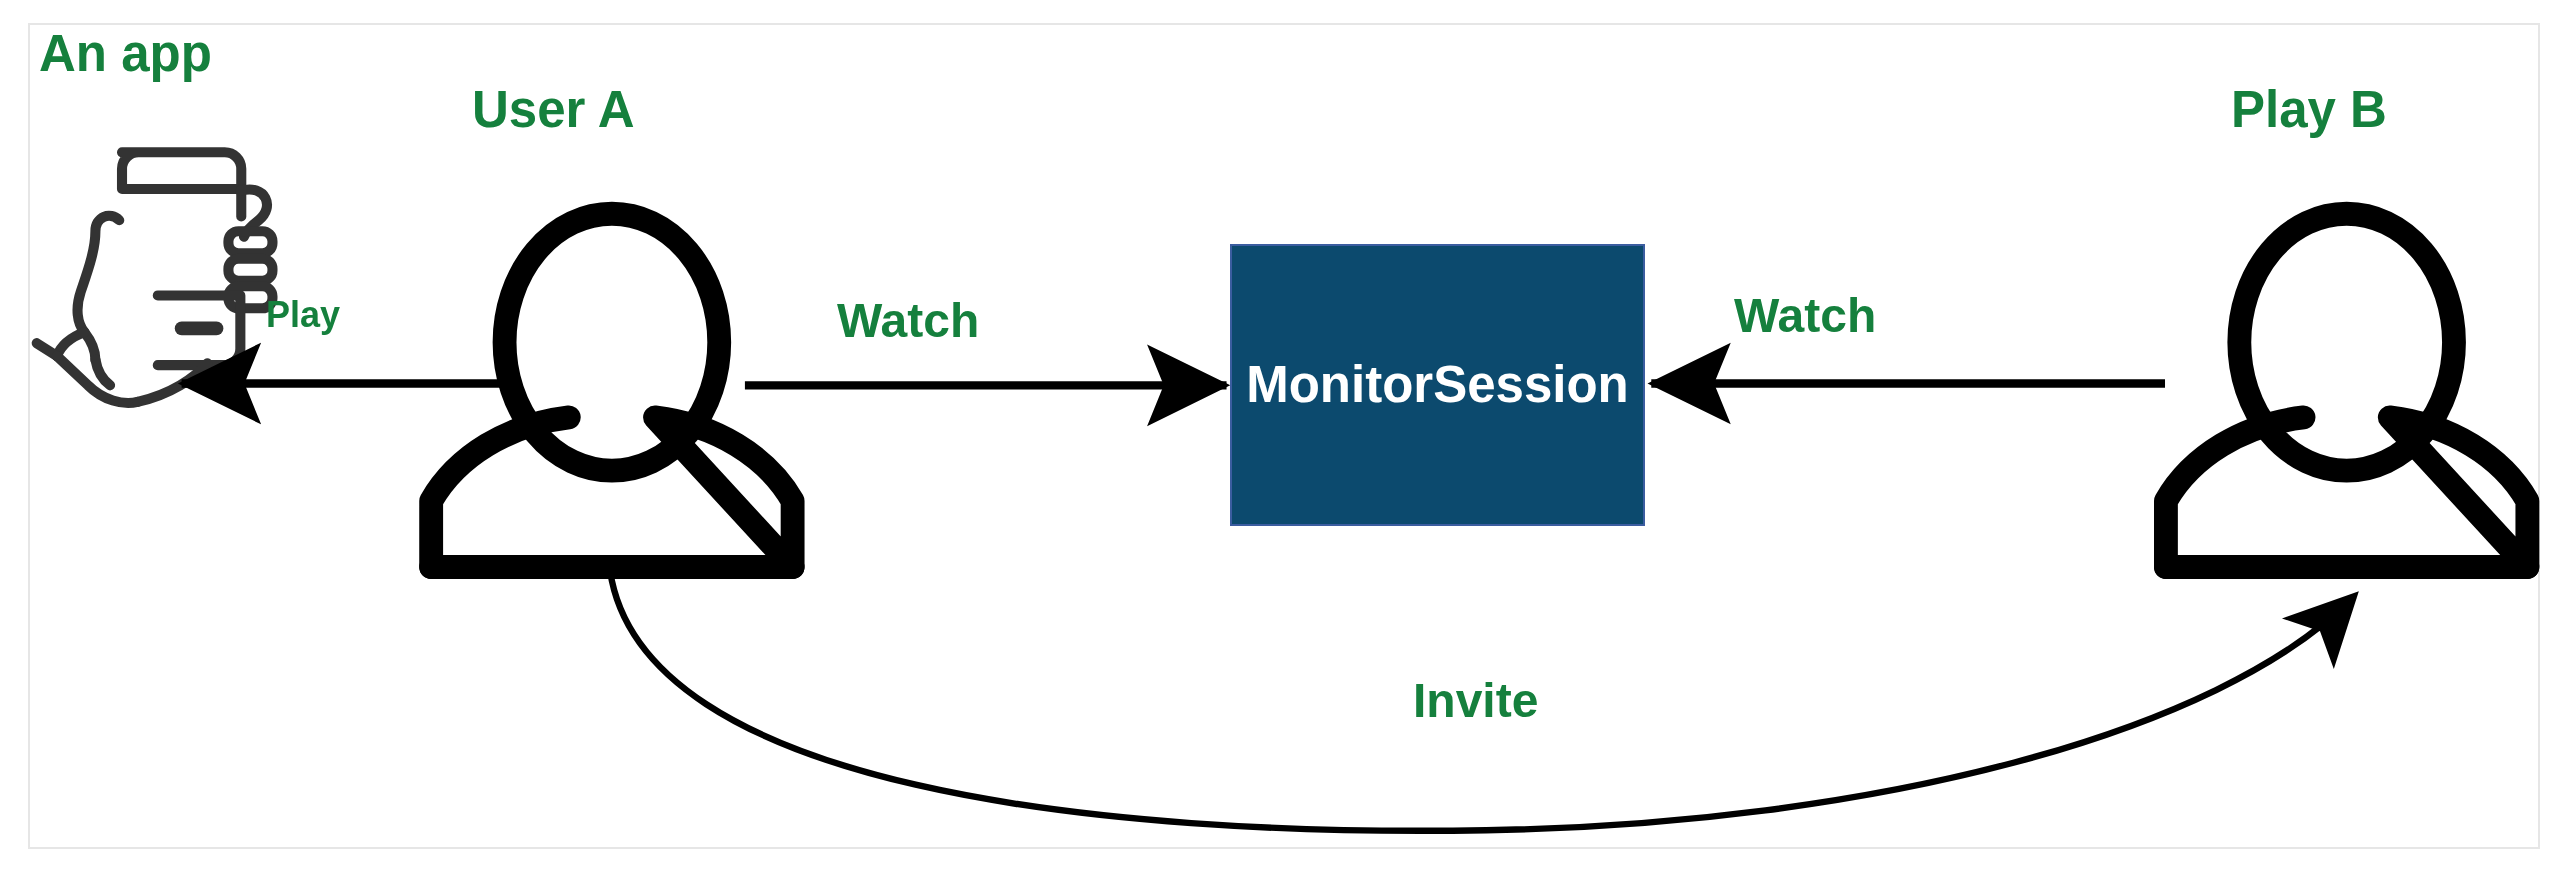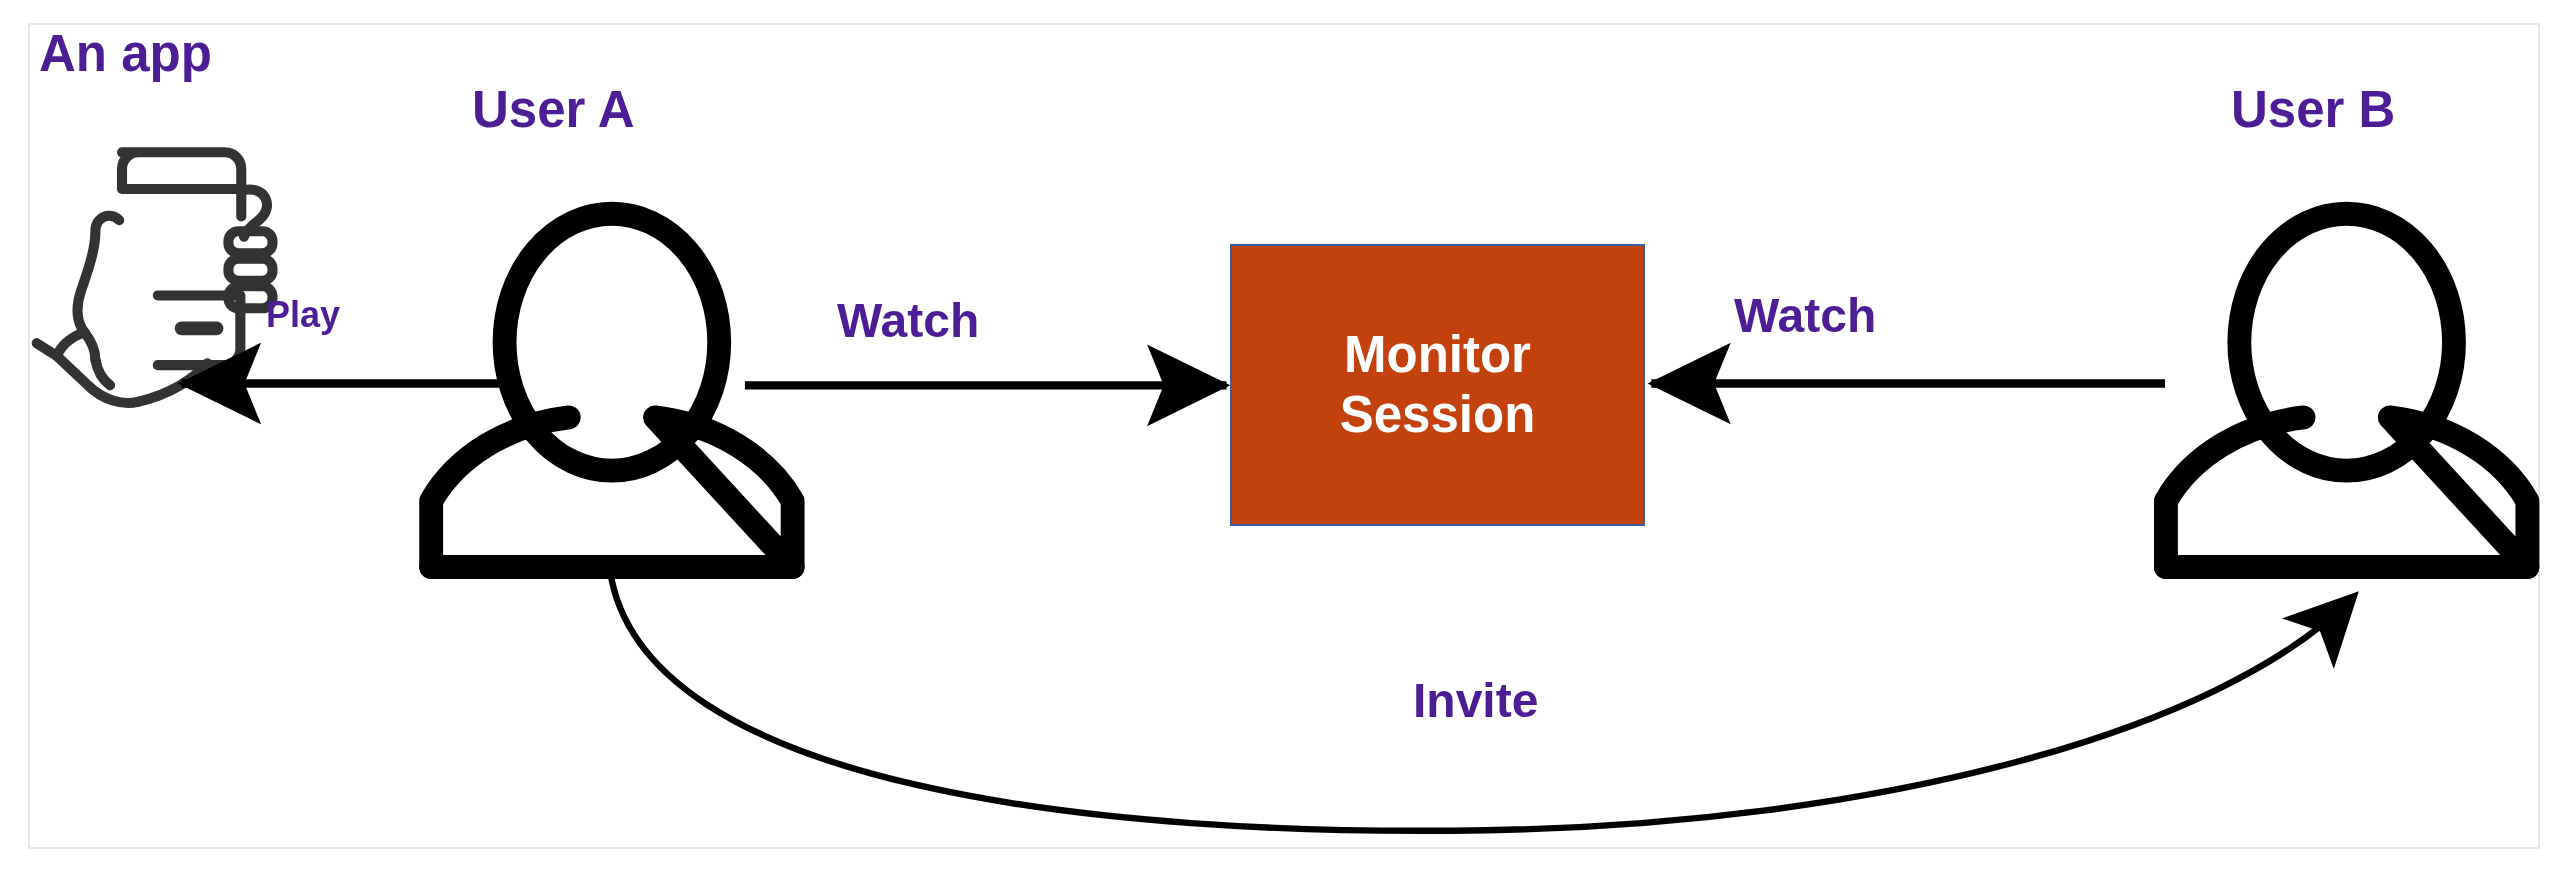--- a/index.html
+++ b/index.html
@@ -33,45 +33,45 @@
   .svg-layer {
     position: absolute;
     left: 0;
     top: 0;
     width: 2576px;
     height: 878px;
   }
   
   .label {
     position: absolute;
-    color: #4c1d95;
+    color: #15803d;
     font-weight: bold;
     white-space: nowrap;
     line-height: 1;
   }
   #label-an-app      { left: 39px;   top: 27.5px;  font-size: 51px; }
   #label-user-a      { left: 472px;  top: 84px;  font-size: 51px; }
   #label-user-b      { left: 2231px; top: 84px;  font-size: 51px; }
   #label-play        { left: 266px;  top: 297px; font-size: 36px; }
   #label-watch-left  { left: 837px;  top: 297px; font-size: 48px; }
   #label-watch-right { left: 1734px; top: 292px; font-size: 48px; }
   #label-invite      { left: 1393px; top: 677px; font-size: 48px; margin-left: 20px; }
 
   
   #monitor-session-node {
     position: absolute;
     left: 1230px;
     top: 244px;
     width: 415px;
     height: 282px;
-    background: #c2410c;
+    background: #0c4a6e;
     border: 2.8px solid #3B5DA0;
     box-sizing: border-box;
     display: flex;
-    flex-direction: column;
+    flex-direction: row;
     align-items: center;
     justify-content: center;
   }
   #monitor-session-node .node-line {
     color: #ffffff;
     font-weight: bold;
     font-size: 51px;
     line-height: 1.18;
     text-align: center;
     white-space: nowrap;
@@ -161,21 +161,21 @@
 
     <g>
       <path d="M 665 622 C 700 860 1200 912 1620 905 C 2040 898 2420 800 2566 650" fill="none" stroke="#000000" stroke-width="7" marker-end="url(#arrowThin)"></path>
     </g>
   </svg>
 
   <div class="label" id="label-an-app">An app</div>
 
   <div class="label" id="label-user-a">User A</div>
 
-  <div class="label" id="label-user-b">User B</div>
+  <div class="label" id="label-user-b">Play B</div>
 
   <div class="label" id="label-play">Play</div>
 
   <div class="label" id="label-watch-left">Watch</div>
 
   <div class="label" id="label-watch-right">Watch</div>
 
   <div class="label" id="label-invite">Invite</div>
 
   <div id="monitor-session-node">

